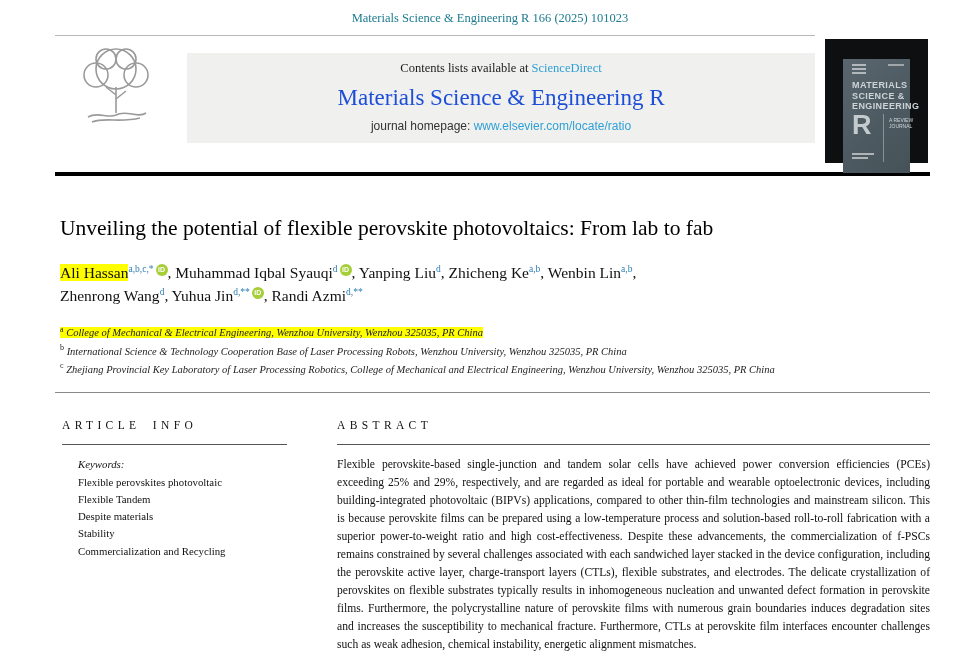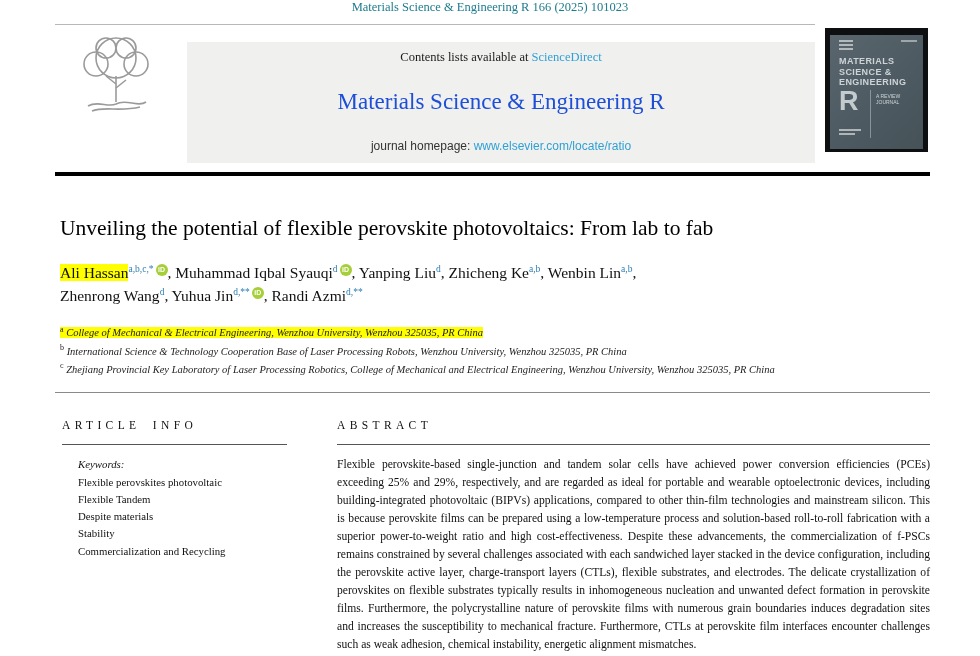--- a/index.html
+++ b/index.html
@@ -1,33 +1,33 @@
 <!DOCTYPE html>
 <html><head>
 <meta charset="utf-8">
 <style>
   html,body{margin:0;padding:0;background:#fff;}
   .page{position:relative;width:980px;height:656px;background:#ffffff;overflow:hidden;
         font-family:"Liberation Serif", serif;color:#1a1a1a;}
   
-  .citation{text-align:center;font-size:12.5px;color:#1c7b8e;}
+  .citation{padding-top:11px;text-align:center;font-size:12.5px;color:#1c7b8e;}
   .rule-thin-top{height:1px;background:#b8b8b8;margin:9px 165px 0 55px;}
   
   .header-row{display:flex;align-items:flex-start;margin:3px 52px 0 62px;}
   .logo-block{width:108px;flex:0 0 auto;display:flex;flex-direction:column;align-items:center;}
   .tree{display:block;margin-top:4px;}
   .elsevier-word{font-size:21px;font-weight:bold;color:#e87722;letter-spacing:0.5px;margin-top:2px;}
-  .banner{flex:1 1 auto;margin-left:17px;margin-top:14px;height:121px;background:#f0f0ee;
+  .banner{flex:1 1 auto;margin-left:17px;margin-top:14px;height:90px;background:#f0f0ee;
           display:flex;flex-direction:column;justify-content:space-between;text-align:center;}
   .contents-line{font-size:12.5px;margin-top:8px;}
   .link-blue{color:#2fa0d5;text-decoration:none;cursor:pointer;}
   .journal-title{font-size:23px;color:#1d4ed8;}
   .homepage-line{font-family:"Liberation Sans", sans-serif;font-size:12px;margin-bottom:10px;color:#333;}
   .cover{flex:0 0 auto;width:103px;height:124px;margin-left:10px;background:#0d0f10;
-         padding:3px;box-sizing:border-box;}
+         padding:16px;box-sizing:border-box;}
   .cover-inner{margin:4px 2px 6px 2px;height:114px;background:linear-gradient(135deg,#59666d 0%,#4d5a61 55%,#465258 100%);
          position:relative;box-sizing:border-box;font-family:"Liberation Sans", sans-serif;}
   .cover-minilines{position:absolute;top:5px;left:9px;}
   .cover-minilines div{width:14px;height:2px;background:rgba(255,255,255,0.55);margin-bottom:2px;}
   .cover-topright{position:absolute;top:5px;right:6px;width:16px;height:2px;background:rgba(255,255,255,0.45);}
   .cover-title{position:absolute;top:21px;left:9px;color:#cdd4d8;font-size:9px;font-weight:bold;
                line-height:10.5px;letter-spacing:0.4px;}
   .cover-r{position:absolute;top:53px;left:9px;color:#c3cbcf;font-size:27px;font-weight:bold;line-height:26px;}
   .cover-vline{position:absolute;top:55px;left:40px;width:1px;height:48px;background:rgba(255,255,255,0.35);}
   .cover-tagline{position:absolute;top:58px;left:46px;color:#cdd4d8;font-size:5px;line-height:6px;width:40px;}

